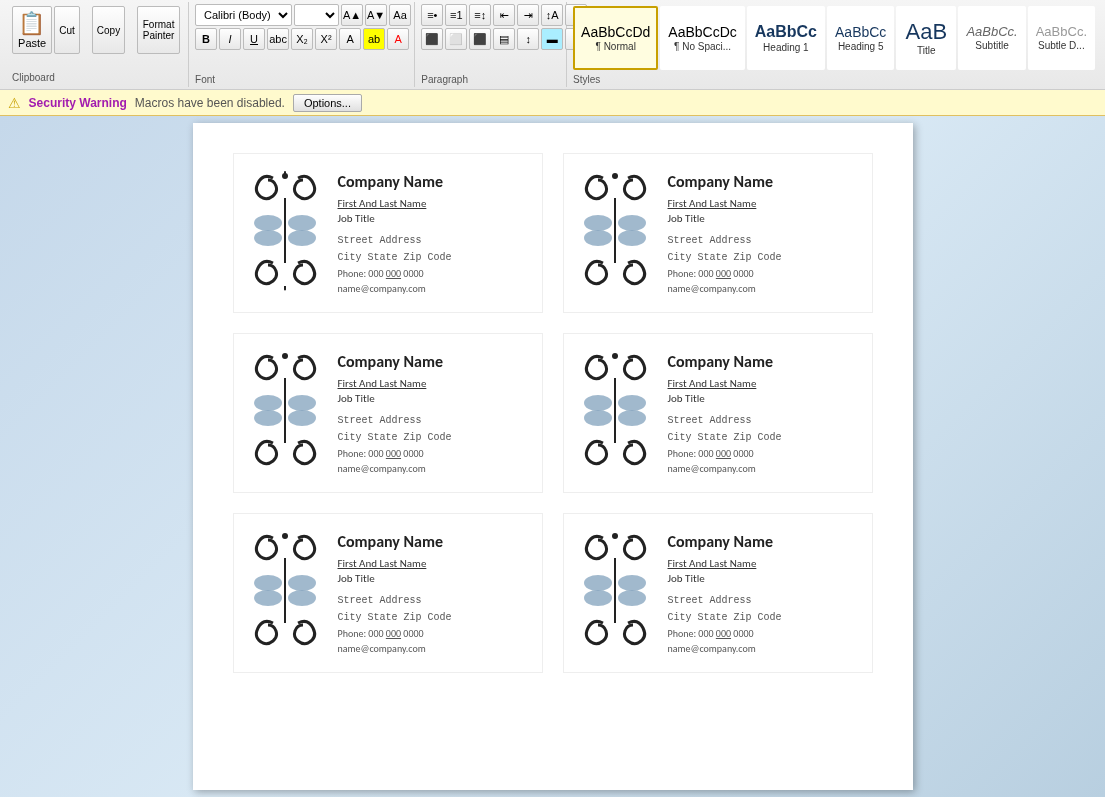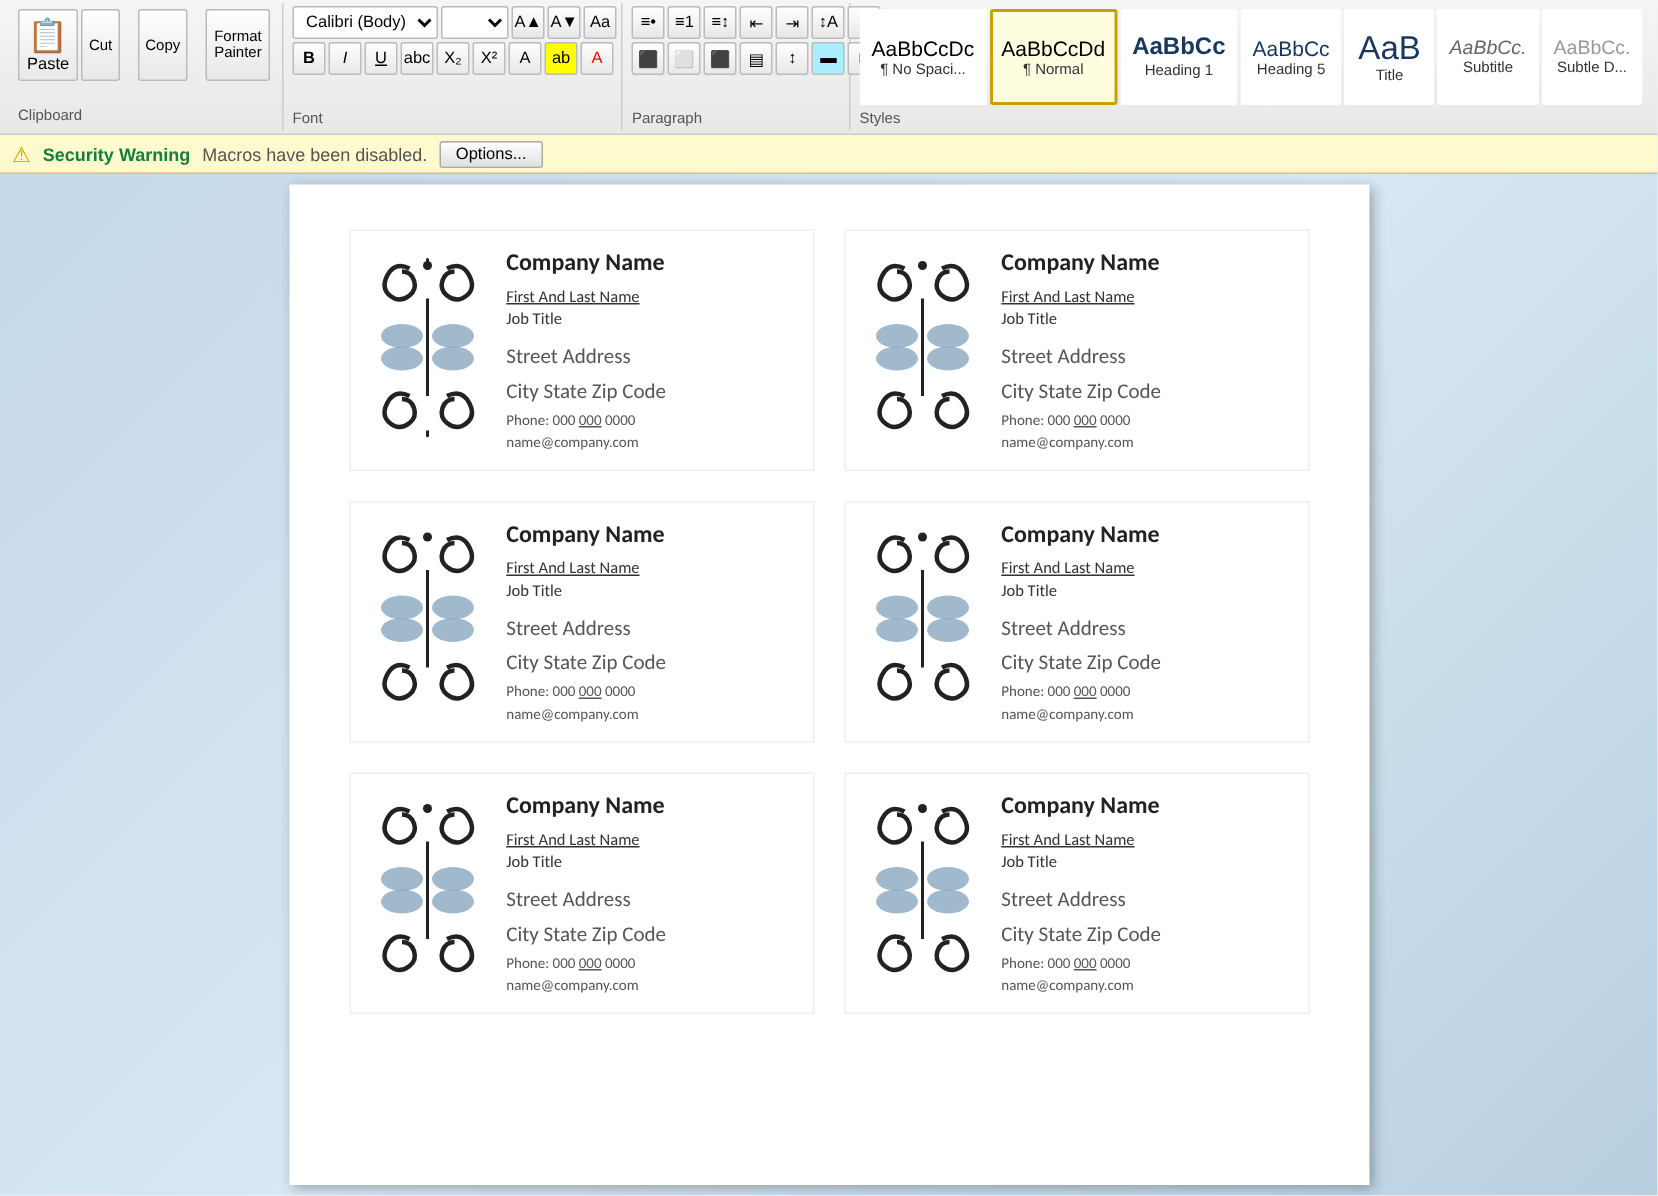--- a/index.html
+++ b/index.html
@@ -148,21 +148,21 @@
       background: #fffacd;
       border-bottom: 1px solid #e0c060;
       padding: 3px 8px;
       display: flex;
       align-items: center;
       gap: 8px;
       font-size: 12px;
       height: 26px;
     }
     .security-icon { color: #c8a000; font-size: 14px; }
-    .security-warning { font-weight: bold; color: #15803d; }
+    .security-warning { font-weight: bold; color: #a21caf; }
     .security-msg { color: #555; }
     .options-btn {
       background: linear-gradient(to bottom, #fefefe, #e0e0e0);
       border: 1px solid #aaa;
       border-radius: 2px;
       padding: 2px 10px;
       font-size: 11px;
       cursor: pointer;
     }
 
@@ -238,23 +238,24 @@
       text-decoration: underline;
     }
 
     .card-title {
       font-size: 11px;
       color: #333;
       margin-bottom: 6px;
     }
 
     .card-address {
-      font-size: 14px;
+      font-size: 10px;
       color: #555;
       line-height: 1.5;
+      font-family: Liberation Mono, monospace;
     }
 
     .card-phone {
       font-size: 10px;
       color: #555;
     }
     .card-phone span { text-decoration: underline; margin-top: 26px; }
 
     .card-email {
       font-size: 10px;
@@ -324,27 +325,27 @@
       <button class="tb-btn">▤</button>
       <button class="tb-btn">↕</button>
       <button class="tb-btn" style="background:#aef;">▬</button>
       <button class="tb-btn">□</button>
     </div>
     <div class="toolbar-section-label">Paragraph</div>
   </div>
 
   <div class="styles-section">
     <div class="styles-row">
+      <button class="style-btn active">
+        <span class="preview" style="font-size:14px;">AaBbCcDd</span>
+        <span class="label">¶ Normal</span>
+      </button>
       <button class="style-btn">
         <span class="preview" style="font-size:14px;">AaBbCcDc</span>
         <span class="label">¶ No Spaci...</span>
-      </button>
-      <button class="style-btn active">
-        <span class="preview" style="font-size:14px;">AaBbCcDd</span>
-        <span class="label">¶ Normal</span>
       </button>
       <button class="style-btn">
         <span class="preview" style="font-size:16px;color:#17375e;font-weight:bold;">AaBbCc</span>
         <span class="label">Heading 1</span>
       </button>
       <button class="style-btn">
         <span class="preview" style="font-size:14px;color:#17375e;">AaBbCc</span>
         <span class="label">Heading 5</span>
       </button>
       <button class="style-btn">

